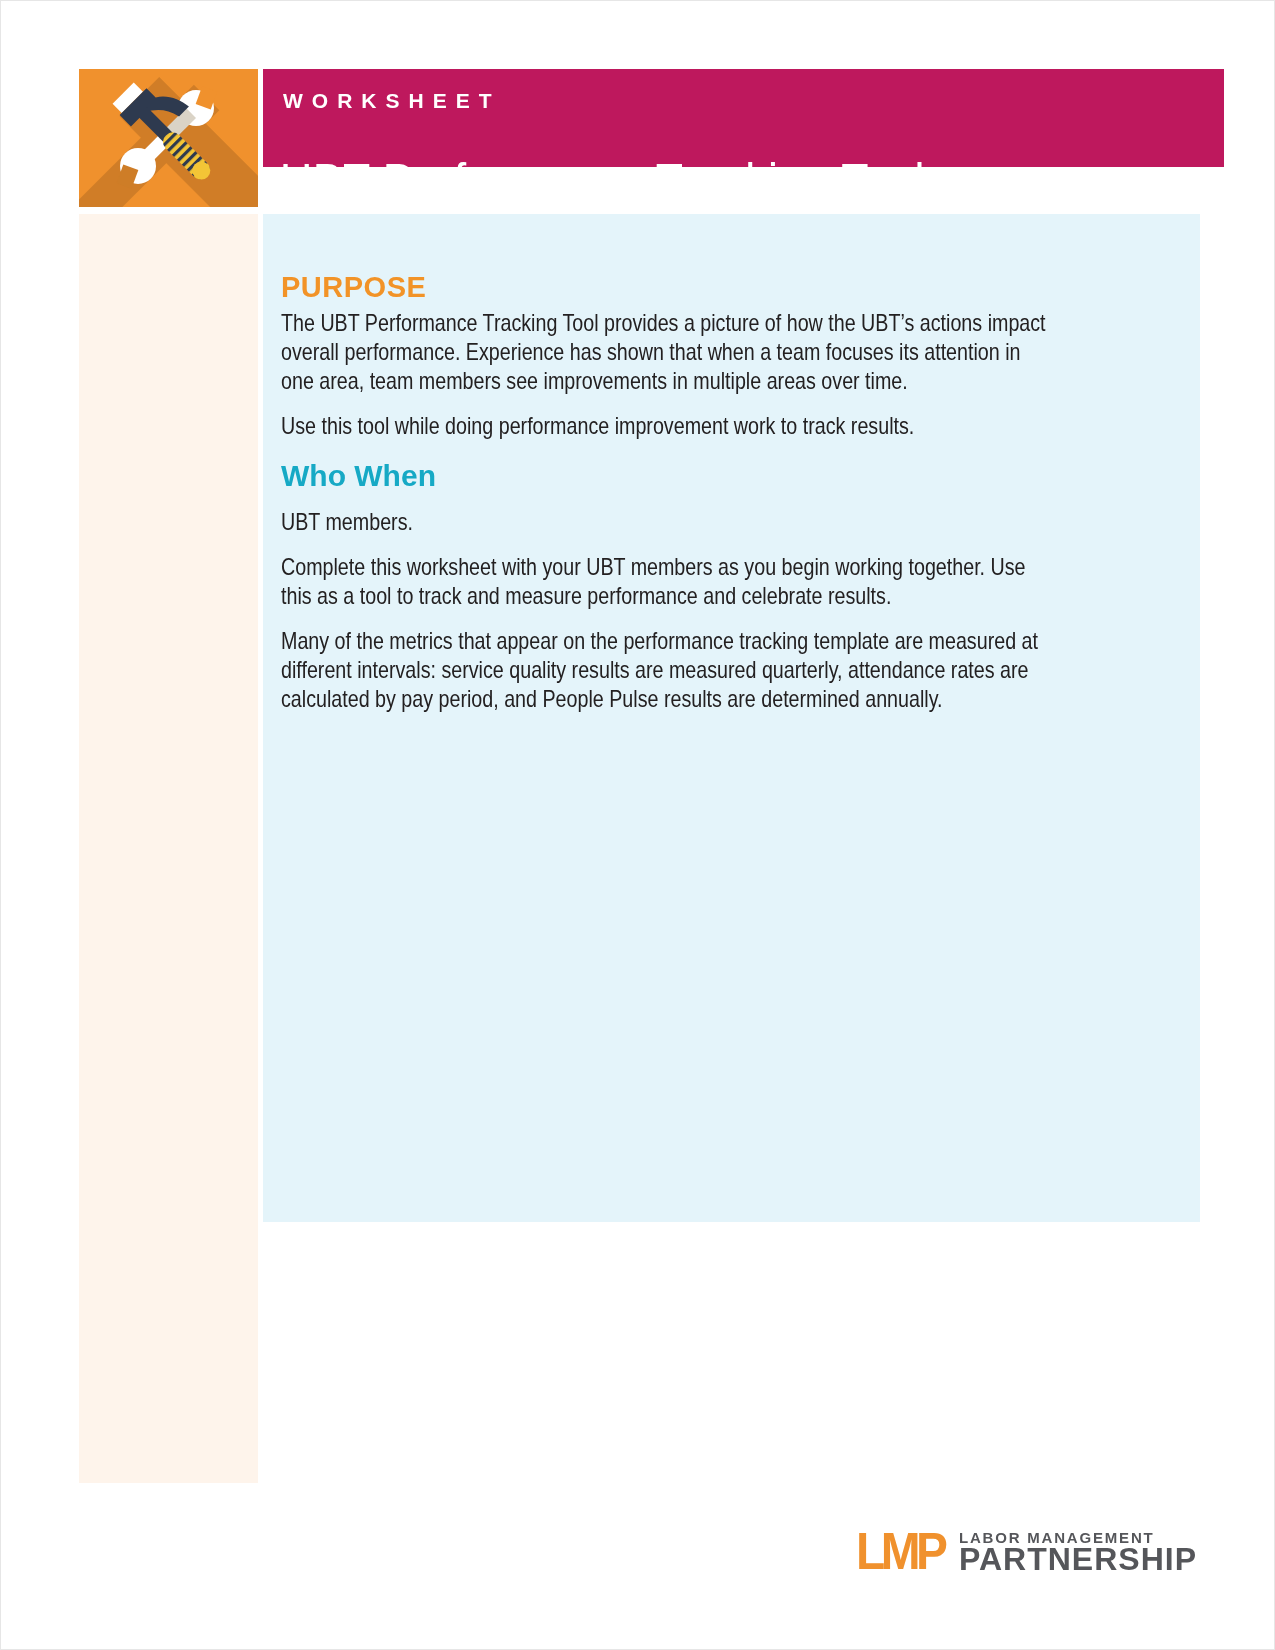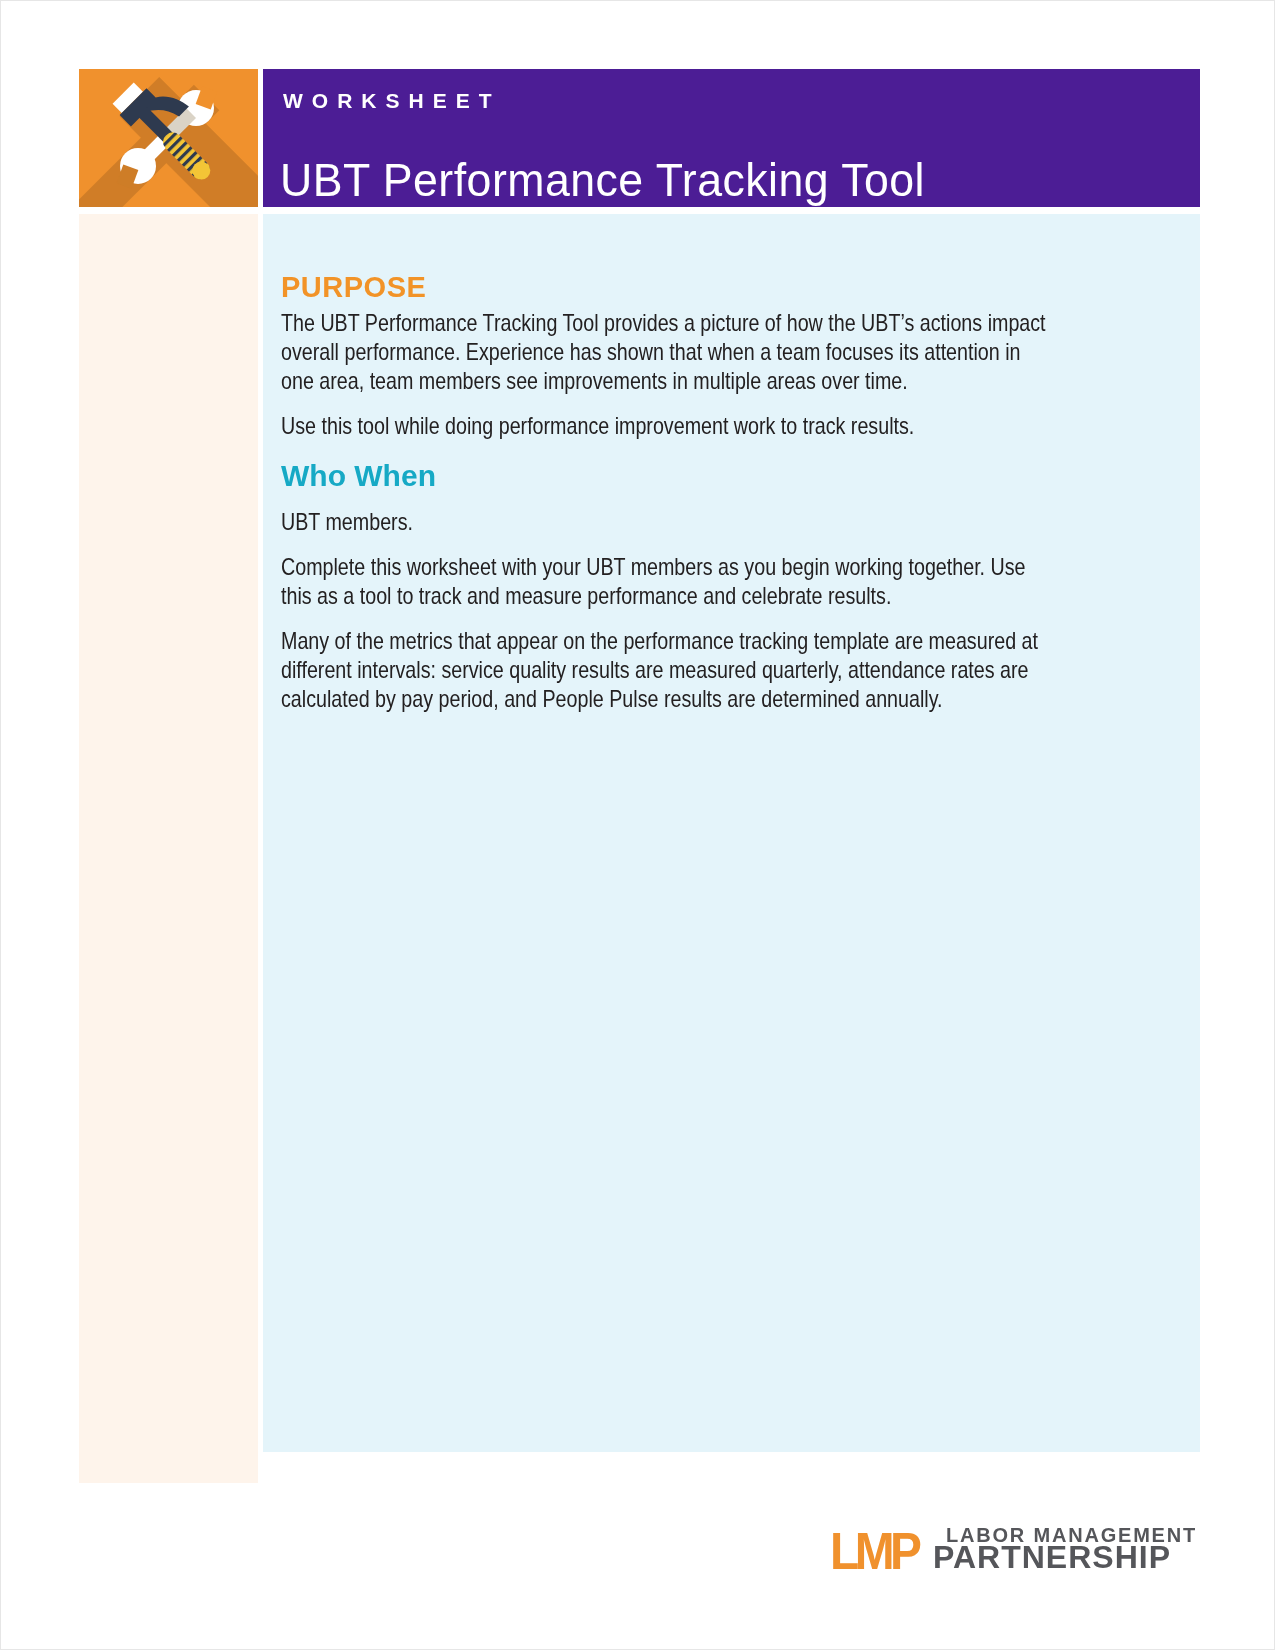--- a/index.html
+++ b/index.html
@@ -4,39 +4,39 @@
 <style>
   html,body{margin:0;padding:0;background:#ffffff;}
   .page{
     position:relative;width:1275px;height:1650px;background:#ffffff;
     font-family:"Liberation Sans","DejaVu Sans",sans-serif;
     box-shadow:inset 0 0 0 1px #e6e6e6;overflow:hidden;
   }
   
   .icon-tile{position:absolute;left:79px;top:69px;width:179px;height:138px;}
   .icon-tile svg{display:block;}
-  .title-band{position:absolute;left:263px;top:69px;width:937px;height:138px;background:#4c1d95;color:#ffffff;}
+  .title-band{position:absolute;left:263px;top:69px;width:937px;height:98px;background:#be185d;color:#ffffff;padding-left:24px;}
   .eyebrow{position:absolute;left:20px;top:20px;font-size:21px;font-weight:bold;letter-spacing:9px;}
   .doc-title{position:absolute;left:17px;top:53px;font-size:47px;font-weight:400;line-height:1.15;
     transform:scaleX(0.95);transform-origin:left top;white-space:nowrap;letter-spacing:0.5px;}
   
   .left-col{position:absolute;left:79px;top:214px;width:179px;height:1269px;background:#FEF4EB;}
-  .main-panel{position:absolute;left:263px;top:214px;width:937px;height:1238px;background:#E4F4FA;
+  .main-panel{position:absolute;left:263px;top:214px;width:937px;height:1008px;background:#E4F4FA;
     box-sizing:border-box;padding:58px 20px 0 18px;color:#232021;}
   .purpose-h{margin:0;font-size:29px;line-height:30px;font-weight:bold;color:#F29327;letter-spacing:0.5px;}
   .sub-h{margin:21px 0 0 0;font-size:30px;line-height:30px;font-weight:bold;color:#16A9C5;}
   .main-panel p{margin:16px 0 0 0;font-size:24px;line-height:29px;white-space:pre-line;
     transform:scaleX(0.82);transform-origin:left top;width:1100px;}
   .main-panel p.first{margin-top:6px;}
   
-  .lmp-logo{position:absolute;right:78px;top:1527px;display:flex;gap:10px;}
+  .lmp-logo{position:absolute;right:78px;top:1527px;display:flex;align-items:center;gap:10px;}
   .monogram{color:#F0912D;font-size:52px;line-height:48px;font-weight:bold;letter-spacing:-5px;
     transform:scaleX(0.92);transform-origin:right center;padding-right:6px;}
   .logo-text{color:#55565A;text-align:left;}
-  .logo-line1{font-size:20px;font-weight:bold;letter-spacing:1.8px;line-height:17px;margin-left:13px;}
+  .logo-line1{font-size:15px;font-weight:bold;letter-spacing:1.8px;line-height:17px;}
   .logo-line2{font-size:32px;font-weight:bold;letter-spacing:1px;line-height:27px;}
 </style>
 </head>
 <body>
 
 <div class="page">
 
   <div class="icon-tile">
     <svg width="179" height="138" viewBox="0 0 179 138" xmlns="http://www.w3.org/2000/svg">
       <defs>

